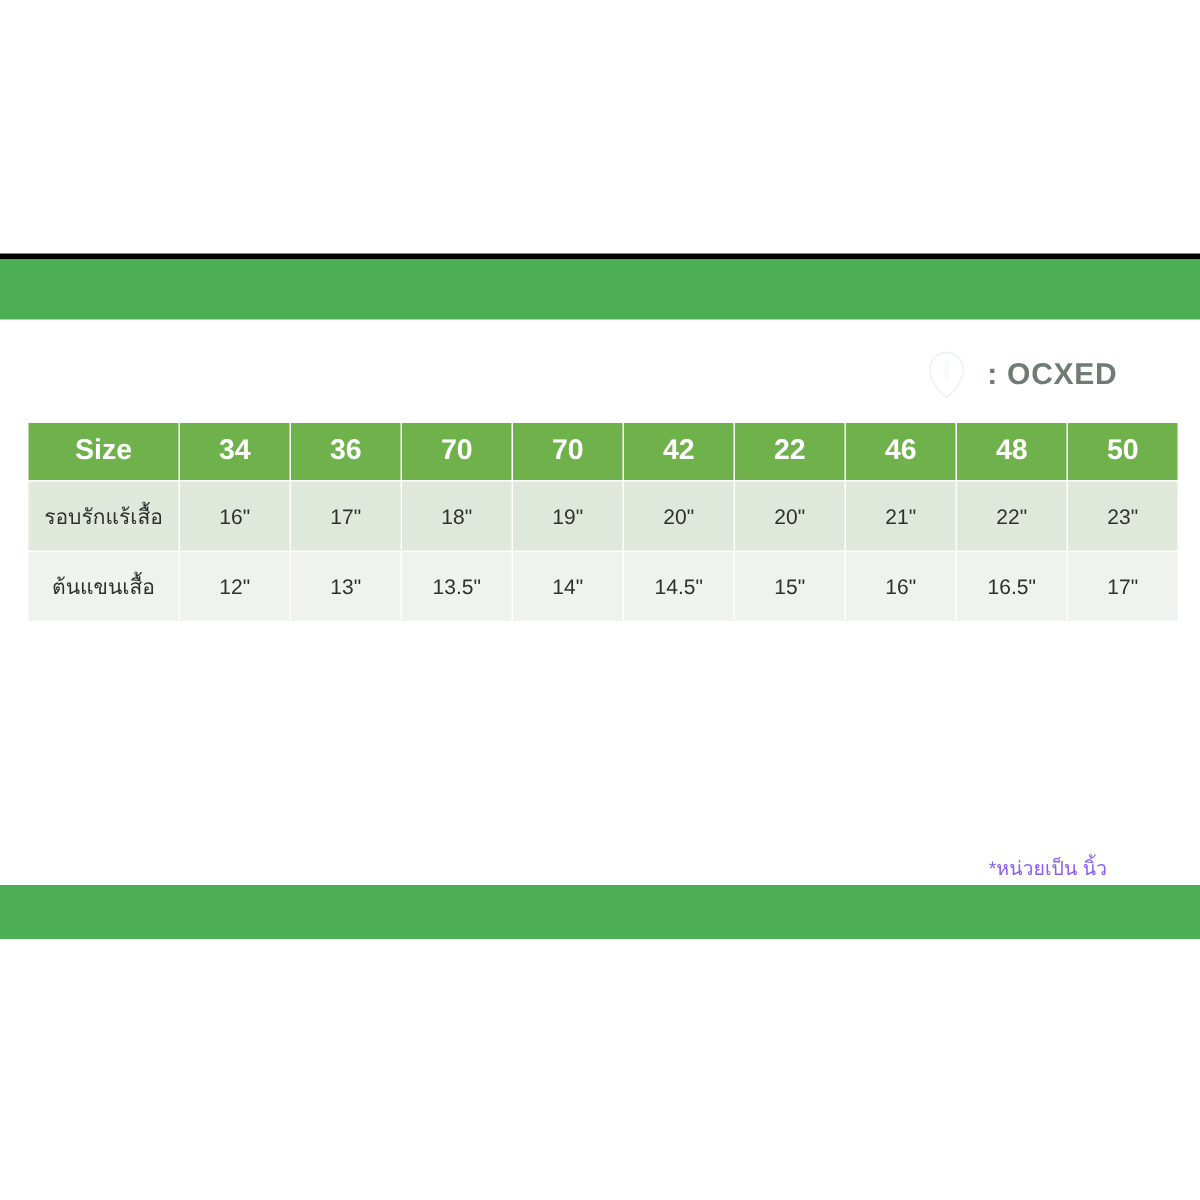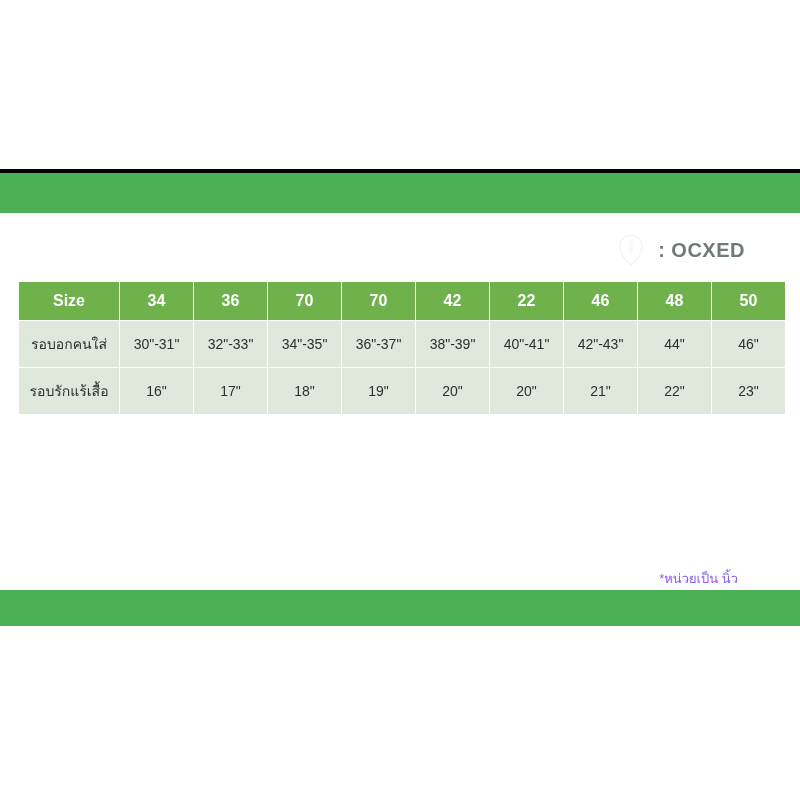--- a/index.html
+++ b/index.html
@@ -87,21 +87,21 @@
     font-family: "Liberation Sans", "DejaVu Sans", sans-serif;
     white-space: nowrap;
   }
   table.size-table thead th {
     background: #6fb martins;
   }
   table.size-table thead th {
     background: #6fb24c;
     color: #ffffff;
     font-weight: bold;
-    font-size: 16px;
+    font-size: 19px;
     height: 38px;
     text-align: center;
   }
   thead th.col-label {
     font-size: 19px;
   }
   
   tbody tr.row-a td { background: #dfe8da; }
   tbody tr.row-b td { background: #f0f3ed; }
 
@@ -165,43 +165,43 @@
           <th>70</th>
           <th>42</th>
           <th>22</th>
           <th>46</th>
           <th>48</th>
           <th>50</th>
         </tr>
       </thead>
       <tbody>
         <tr class="row-a">
-          <td class="rowhead">รอบอกคนใส่</td>
-          <td>30"-31"</td>
-          <td>32"-33"</td>
-          <td>34"-35"</td>
-          <td>36"-37"</td>
-          <td>38"-39"</td>
-          <td>40"-41"</td>
-          <td>42"-43"</td>
-          <td>44"</td>
-          <td>46"</td>
-        </tr>
-        <tr class="row-a">
           <td class="rowhead">รอบรักแร้เสื้อ</td>
           <td>16"</td>
           <td>17"</td>
           <td>18"</td>
           <td>19"</td>
           <td>20"</td>
           <td>20"</td>
           <td>21"</td>
           <td>22"</td>
           <td>23"</td>
         </tr>
+        <tr class="row-b">
+          <td class="rowhead">ต้นแขนเสื้อ</td>
+          <td>12"</td>
+          <td>13"</td>
+          <td>13.5"</td>
+          <td>14"</td>
+          <td>14.5"</td>
+          <td>15"</td>
+          <td>16"</td>
+          <td>16.5"</td>
+          <td>17"</td>
+        </tr>
       </tbody>
     </table>
   </div>
 
   <div class="footnote">*หน่วยเป็น นิ้ว</div>
 
   <div class="band-bottom"></div>
 
 </div>
 

